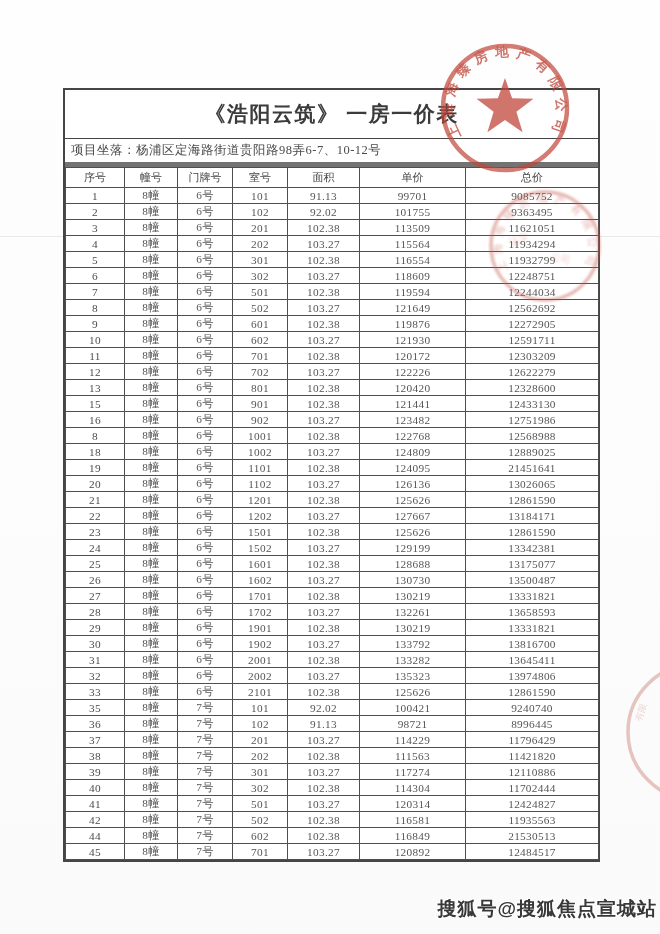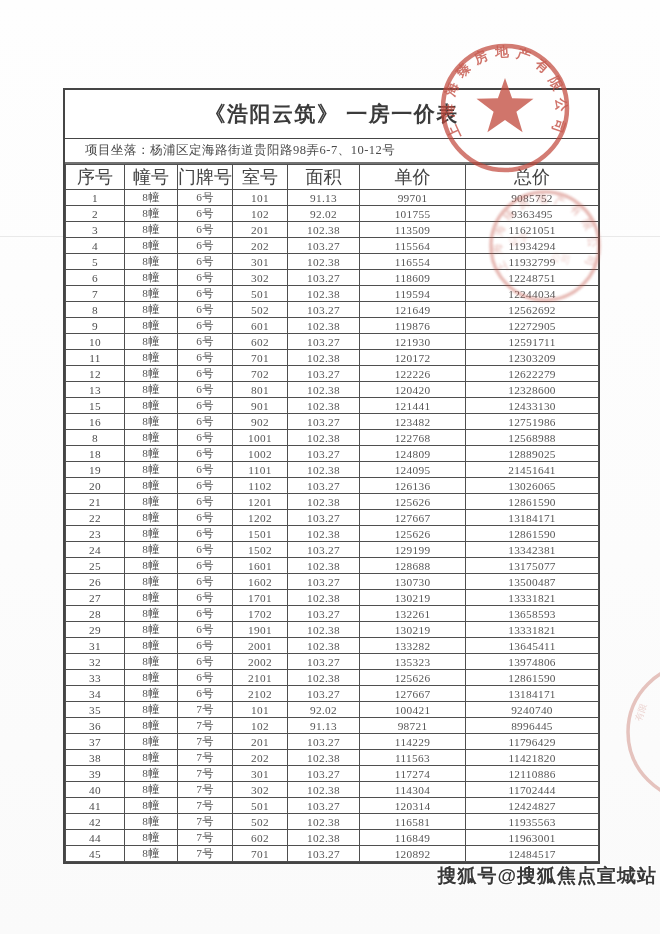--- a/index.html
+++ b/index.html
@@ -17,39 +17,39 @@
     position:absolute;left:63px;top:88px;width:533px;
     border:2px solid #454545;background:#fff;
     color:#474747;
   }
   .title-row{
     height:48px;border-bottom:1px solid #454545;
     display:flex;align-items:center;justify-content:center;
     font-size:21px;font-weight:bold;letter-spacing:1.5px;color:#3b3b3b;
   }
   .loc-row{
-    height:23px;border-bottom:2px solid #737373;
+    height:23px;border-bottom:5px solid #737373;
     display:flex;align-items:center;
-    font-size:12.5px;padding-left:20px;color:#4a4a4a;letter-spacing:0.5px;
+    font-size:12.5px;padding-left:6px;color:#4a4a4a;letter-spacing:0.5px;
   }
   table{border-collapse:collapse;width:100%;table-layout:fixed;}
   th,td{
     border:1px solid #4f4f4f;
     text-align:center;vertical-align:middle;
     padding:0;overflow:hidden;white-space:nowrap;
   }
-  thead th{height:19px;font-size:18px;font-weight:normal;color:#434343;}
+  thead th{height:19px;font-size:11px;font-weight:normal;color:#434343;}
   tbody td{height:13.2px;font-size:11.3px;color:#555;letter-spacing:0.3px;}
   tbody tr td:first-child{color:#4c4c4c;}
   .stamp{position:absolute;pointer-events:none;}
   #stamp-main{left:430px;top:33px;filter:blur(0.35px);opacity:0.88;}
   #stamp-mid{left:480px;top:183px;filter:blur(0.9px);opacity:0.55;}
   #stamp-bottom{left:588px;top:648px;filter:blur(0.7px);opacity:0.55;}
   .watermark{
-    position:absolute;right:3px;top:863px;
+    position:absolute;right:3px;top:896px;
     font-family:"Liberation Sans","DejaVu Sans",sans-serif;
     font-size:19px;font-weight:bold;letter-spacing:1px;color:#383838;
     text-shadow:-1px -1px 0 #fff,1px -1px 0 #fff,-1px 1px 0 #fff,
       1px 1px 0 #fff,0 0 3px #fff;
   }
 </style>
 </head>
 <body>
 
 <div class="page">
@@ -327,20 +327,29 @@
           <tr>
             <td>29</td>
             <td>8幢</td>
             <td>6号</td>
             <td>1901</td>
             <td>102.38</td>
             <td>130219</td>
             <td>13331821</td>
           </tr>
           <tr>
+            <td>30</td>
+            <td>8幢</td>
+            <td>6号</td>
+            <td>1902</td>
+            <td>103.27</td>
+            <td>133792</td>
+            <td>13816700</td>
+          </tr>
+          <tr>
             <td>31</td>
             <td>8幢</td>
             <td>6号</td>
             <td>2001</td>
             <td>102.38</td>
             <td>133282</td>
             <td>13645411</td>
           </tr>
           <tr>
             <td>32</td>
@@ -352,29 +361,20 @@
             <td>13974806</td>
           </tr>
           <tr>
             <td>33</td>
             <td>8幢</td>
             <td>6号</td>
             <td>2101</td>
             <td>102.38</td>
             <td>125626</td>
             <td>12861590</td>
-          </tr>
-          <tr>
-            <td>34</td>
-            <td>8幢</td>
-            <td>6号</td>
-            <td>2102</td>
-            <td>103.27</td>
-            <td>127667</td>
-            <td>13184171</td>
           </tr>
           <tr>
             <td>35</td>
             <td>8幢</td>
             <td>7号</td>
             <td>101</td>
             <td>92.02</td>
             <td>100421</td>
             <td>9240740</td>
           </tr>
@@ -441,21 +441,21 @@
             <td>116581</td>
             <td>11935563</td>
           </tr>
           <tr>
             <td>44</td>
             <td>8幢</td>
             <td>7号</td>
             <td>602</td>
             <td>102.38</td>
             <td>116849</td>
-            <td>11963001</td>
+            <td>21530513</td>
           </tr>
           <tr>
             <td>45</td>
             <td>8幢</td>
             <td>7号</td>
             <td>701</td>
             <td>103.27</td>
             <td>120892</td>
             <td>12484517</td>
           </tr>

